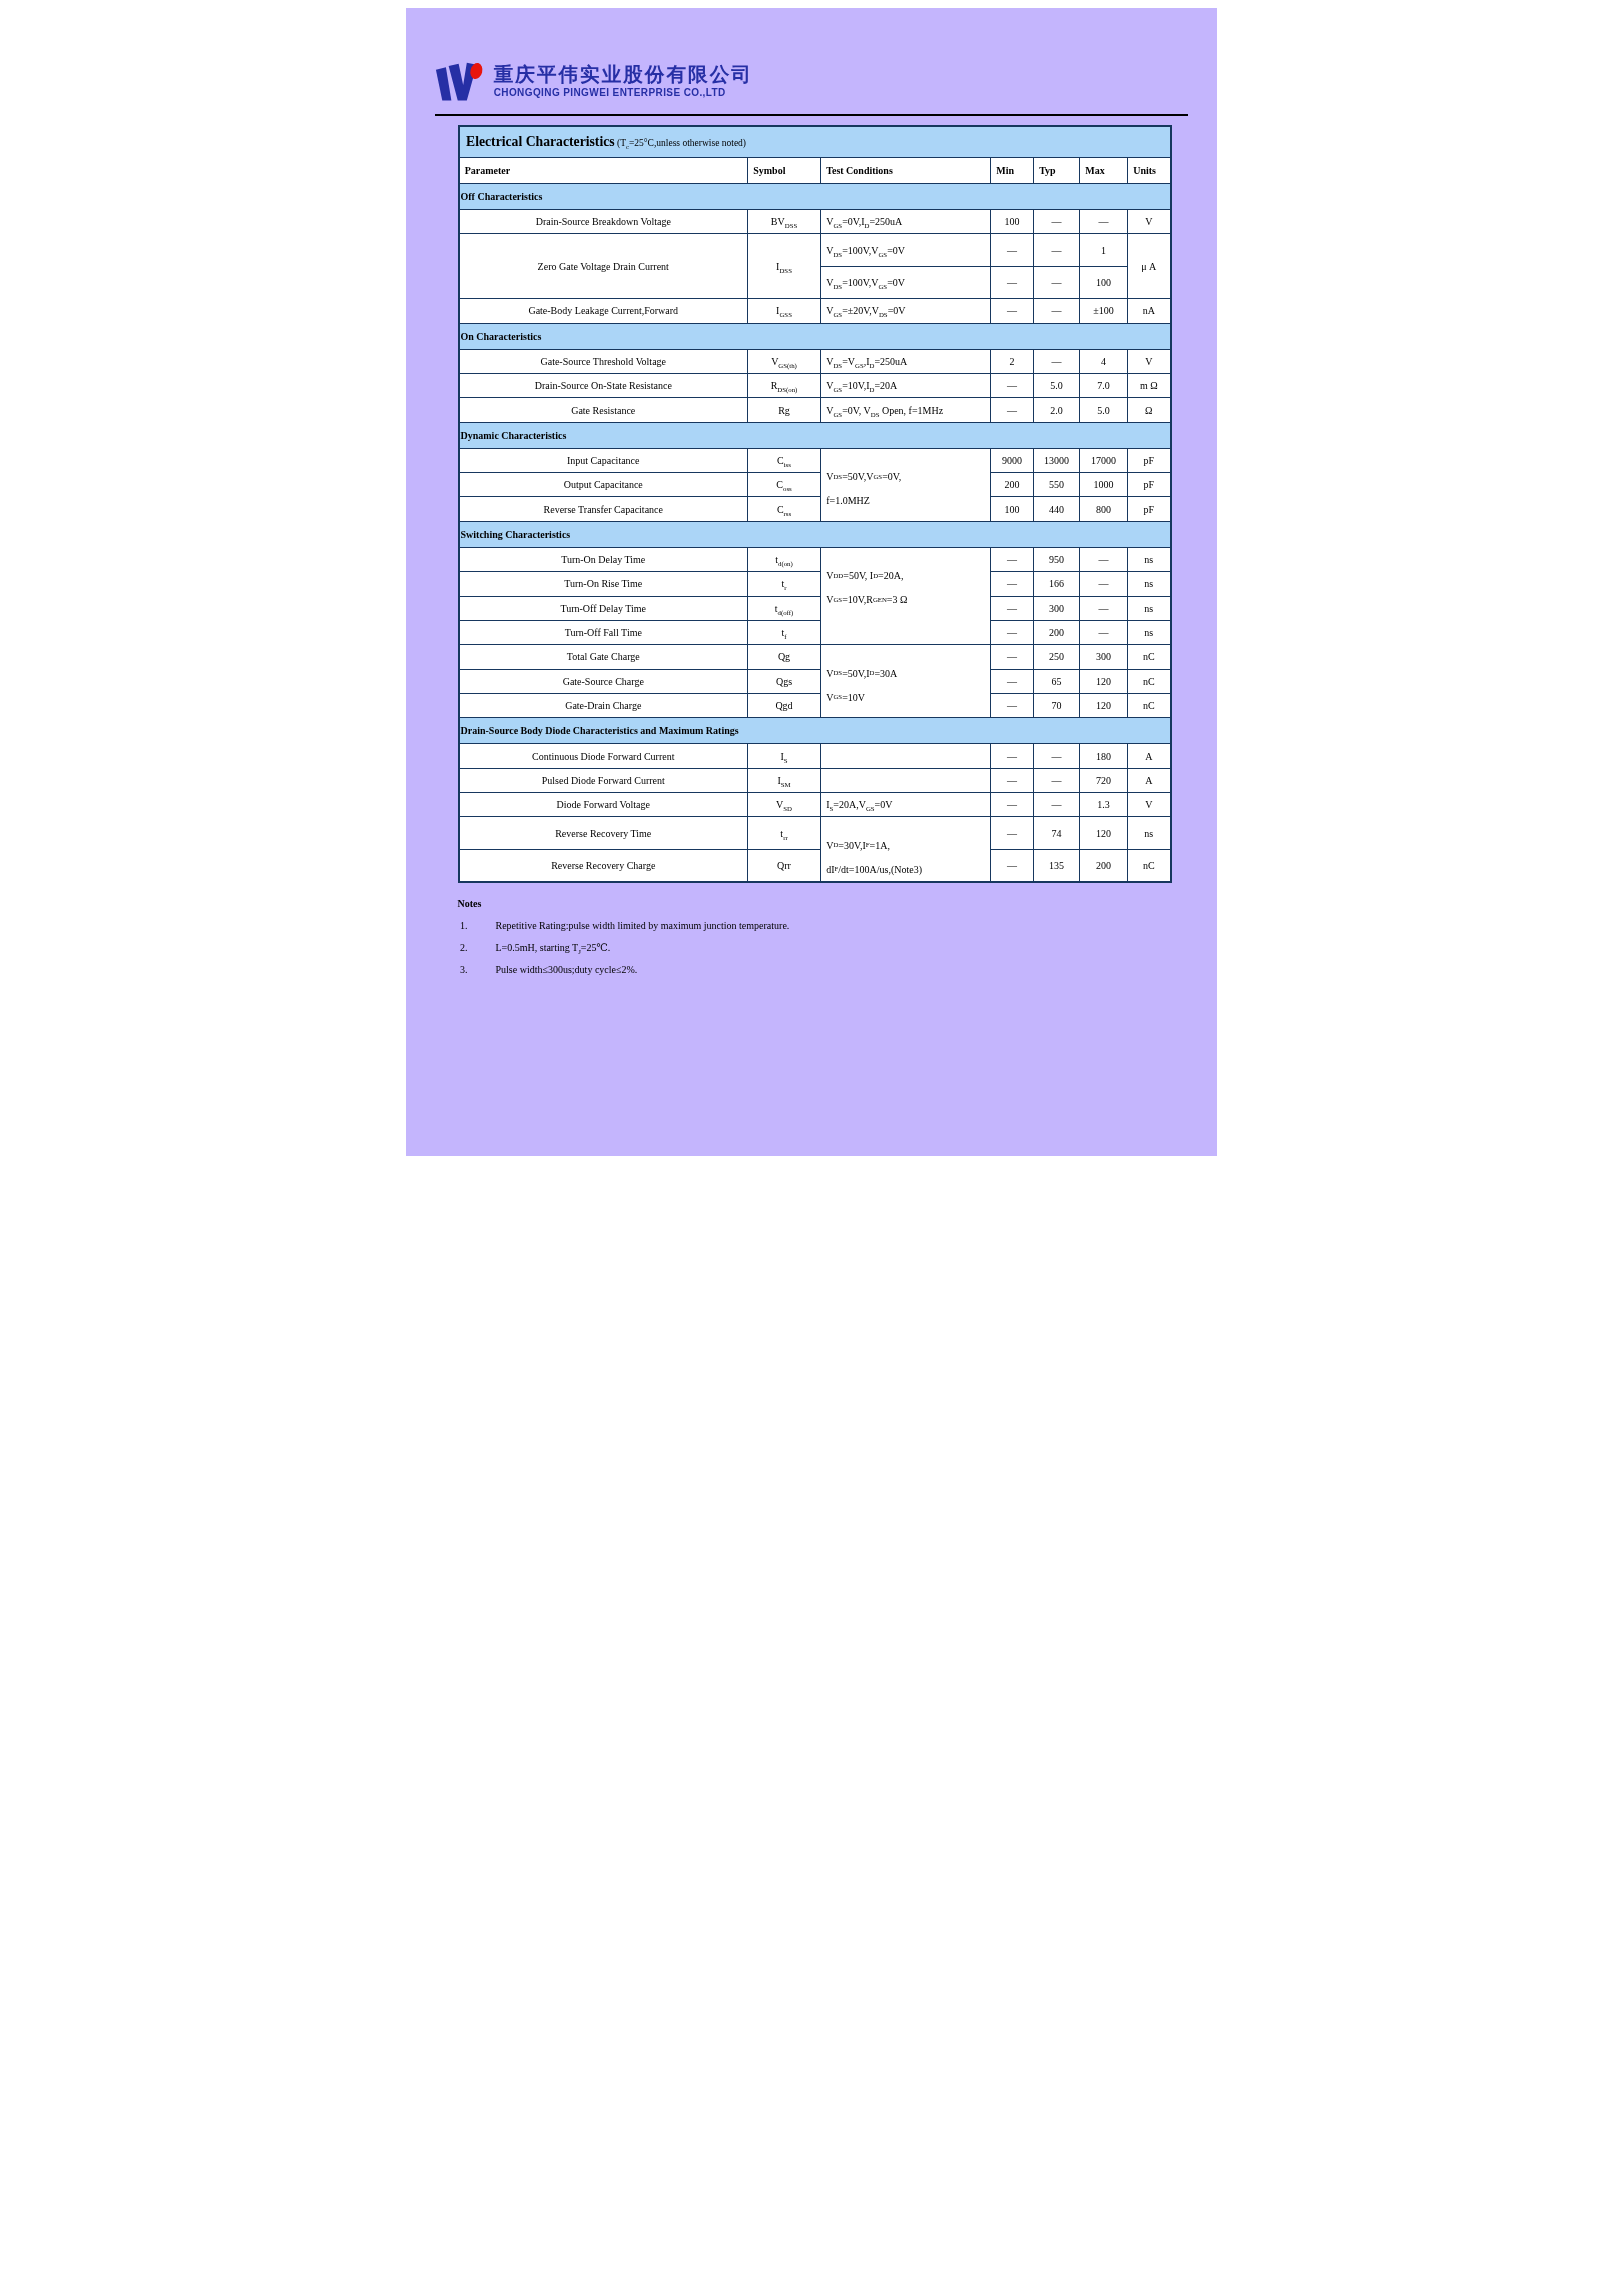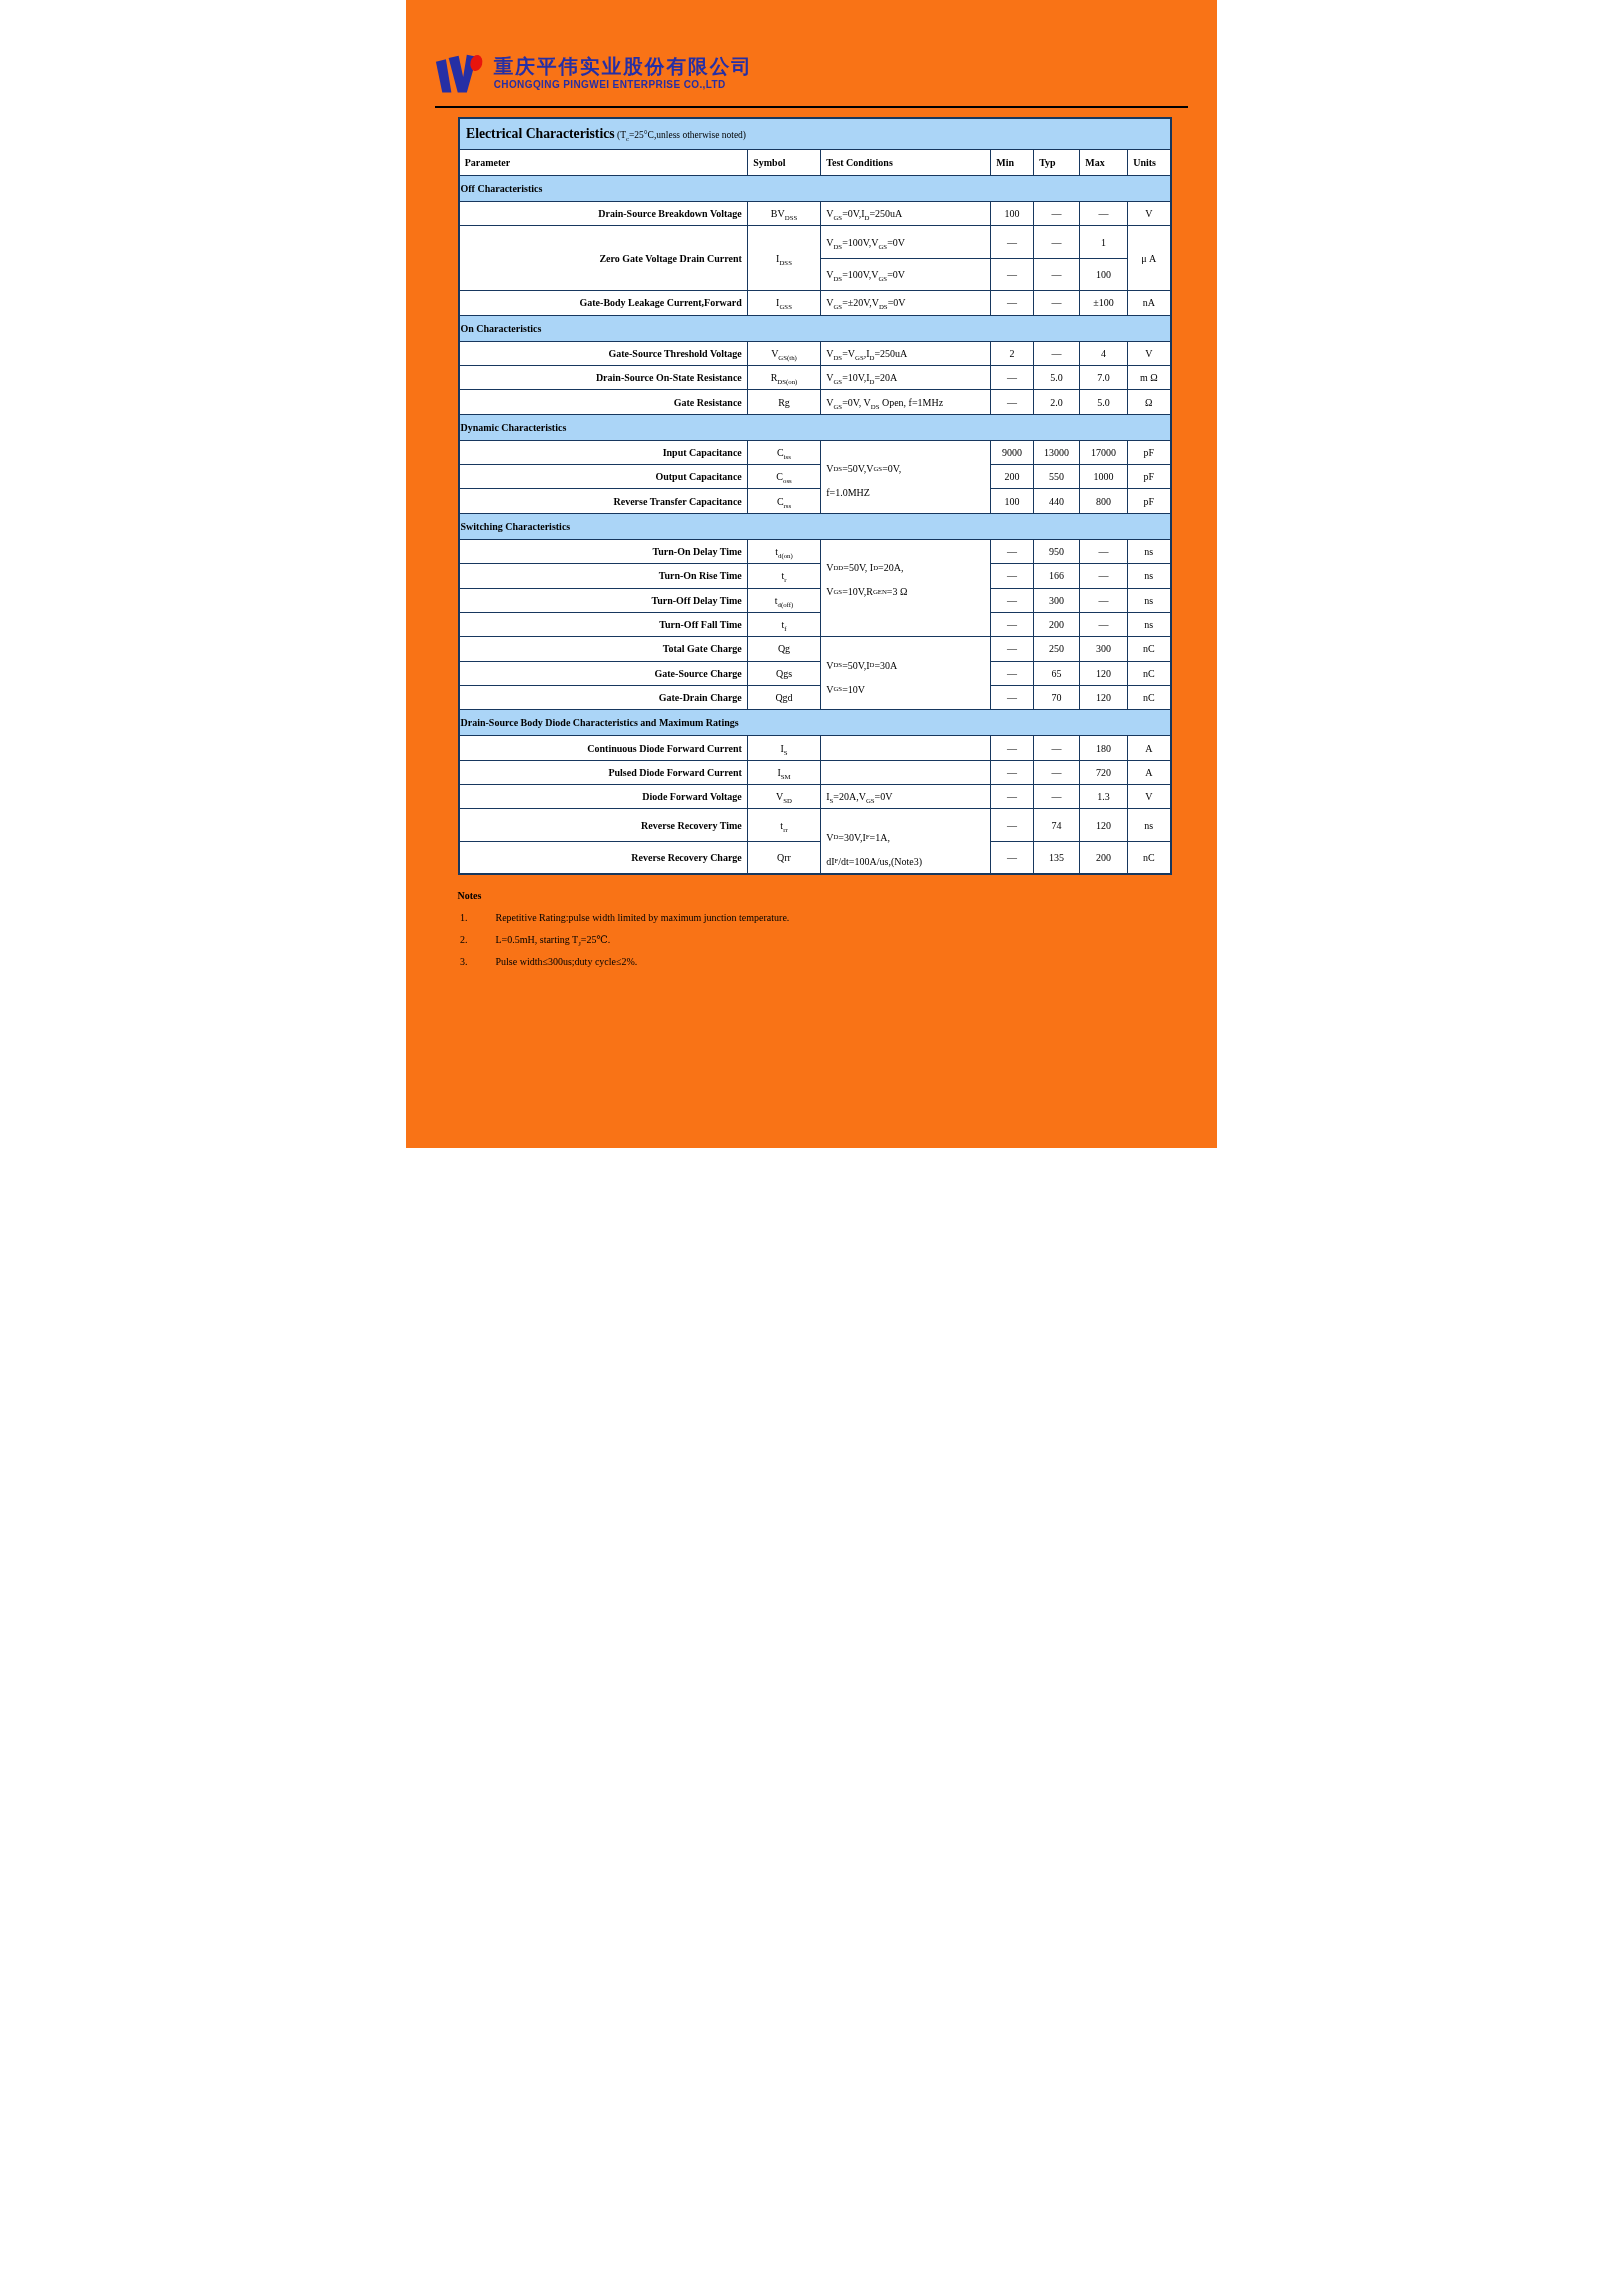--- a/index.html
+++ b/index.html
@@ -1,21 +1,21 @@
 <!DOCTYPE html>
 <html style="font-size:10.5px"><head>
 <meta charset="utf-8">
 <style>
   html,body{margin:0;padding:0;background:#ffffff;}
   .page{
     position:relative;
     width:811px;
     min-height:1148px;
-    margin:0 auto;
-    background:#f97316;
+    margin:8px auto;
+    background:#c4b5fd;
     box-sizing:border-box;
     padding:43px 29px 26px 29px;
     font-family:"Liberation Serif","DejaVu Serif",serif;
     color:#000;
   }
   
   .brand-row{display:flex;align-items:center;gap:9.2px;height:60px;}
   .logo-mark svg{display:block;}
   .brand-text{display:flex;flex-direction:column;justify-content:center;}
   .brand-cn{
@@ -41,21 +41,21 @@
     height:22px;
     overflow:hidden;
     vertical-align:middle;
   }
   tr.title-row td{background:#ABD5F7;height:29px;padding-left:6.5px;}
   .tbl-title{font-size:13.7px;font-weight:bold;}
   .tbl-title-note{font-size:9.5px;}
   tr.head-row td{font-weight:bold;height:23.6px;}
   tr.section-row td{background:#ABD5F7;font-weight:bold;height:23.6px;padding-left:1px;font-size:10px;}
   tr.tall td{height:30px;}
-  td.c-param{text-align:right;font-weight:bold;}
+  td.c-param{text-align:center;}
   td.c-sym{text-align:center;}
   td.c-cond{text-align:left;}
   td.c-num{text-align:center;}
   td.multiline{vertical-align:top;padding-top:16px;padding-bottom:0;}
   .cond-line{height:24px;display:flex;align-items:center;}
   sub{font-size:68%;line-height:0;}
 
   
   .notes{margin-left:23px;margin-top:14.4px;width:712px;}
   .notes-heading{font-size:10px;font-weight:bold;margin:0 0 3.9px 0;}

